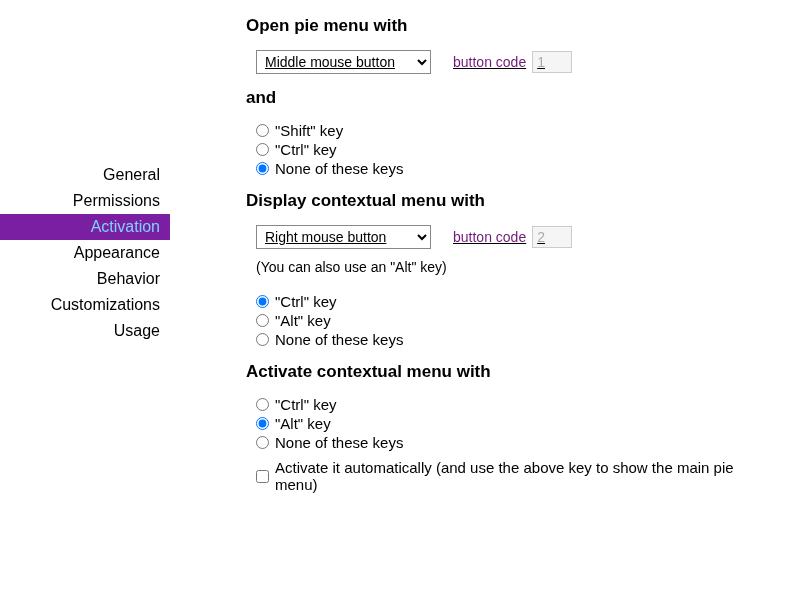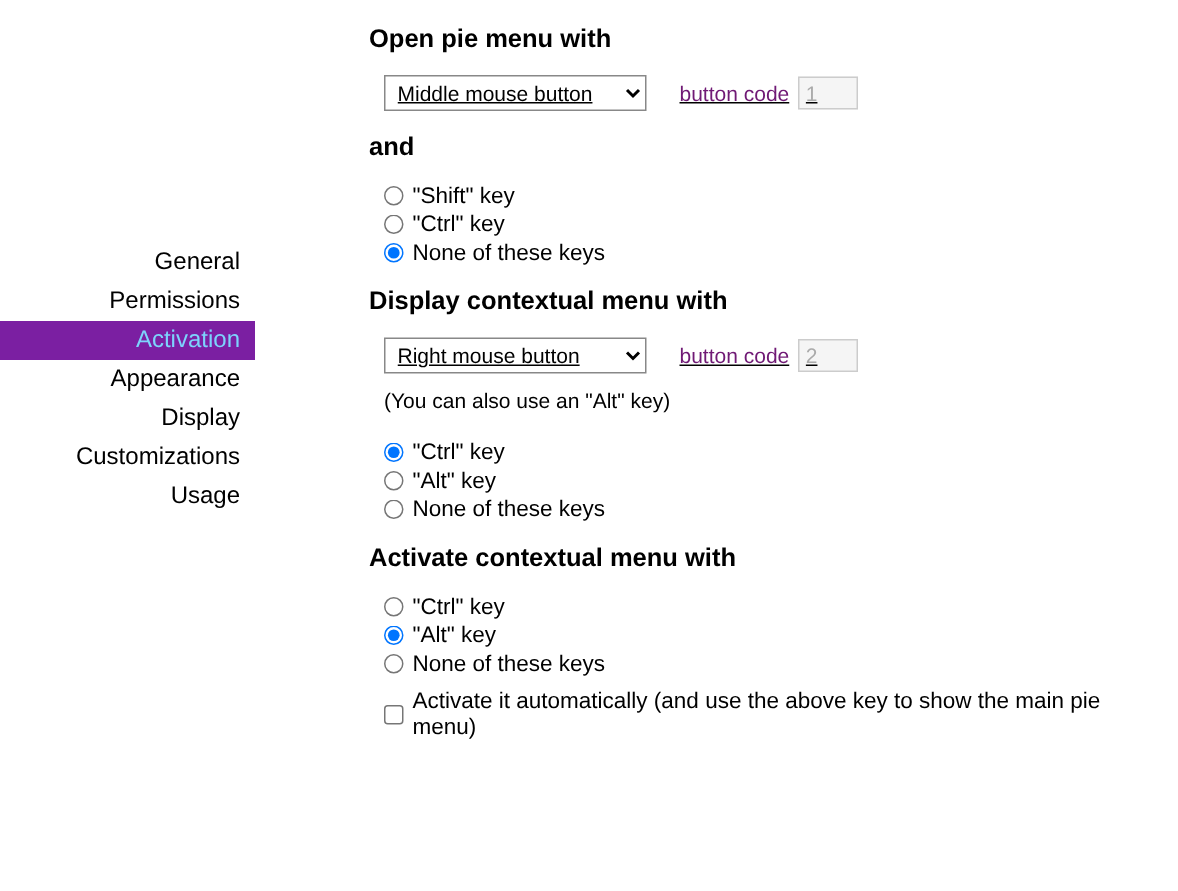--- a/index.html
+++ b/index.html
@@ -88,21 +88,21 @@
 </style>
 </head>
 <body>
 
 <div class="layout">
   <div class="sidebar">
     <div class="sidebar-item">General</div>
     <div class="sidebar-item">Permissions</div>
     <div class="sidebar-item active">Activation</div>
     <div class="sidebar-item">Appearance</div>
-    <div class="sidebar-item">Display</div>
+    <div class="sidebar-item">Behavior</div>
     <div class="sidebar-item">Customizations</div>
     <div class="sidebar-item">Usage</div>
   </div>
 
   <div class="main">
 
     <div class="section-heading">Open pie menu with</div>
     <div class="row">
       <select>
         <option>Middle mouse button</option>

